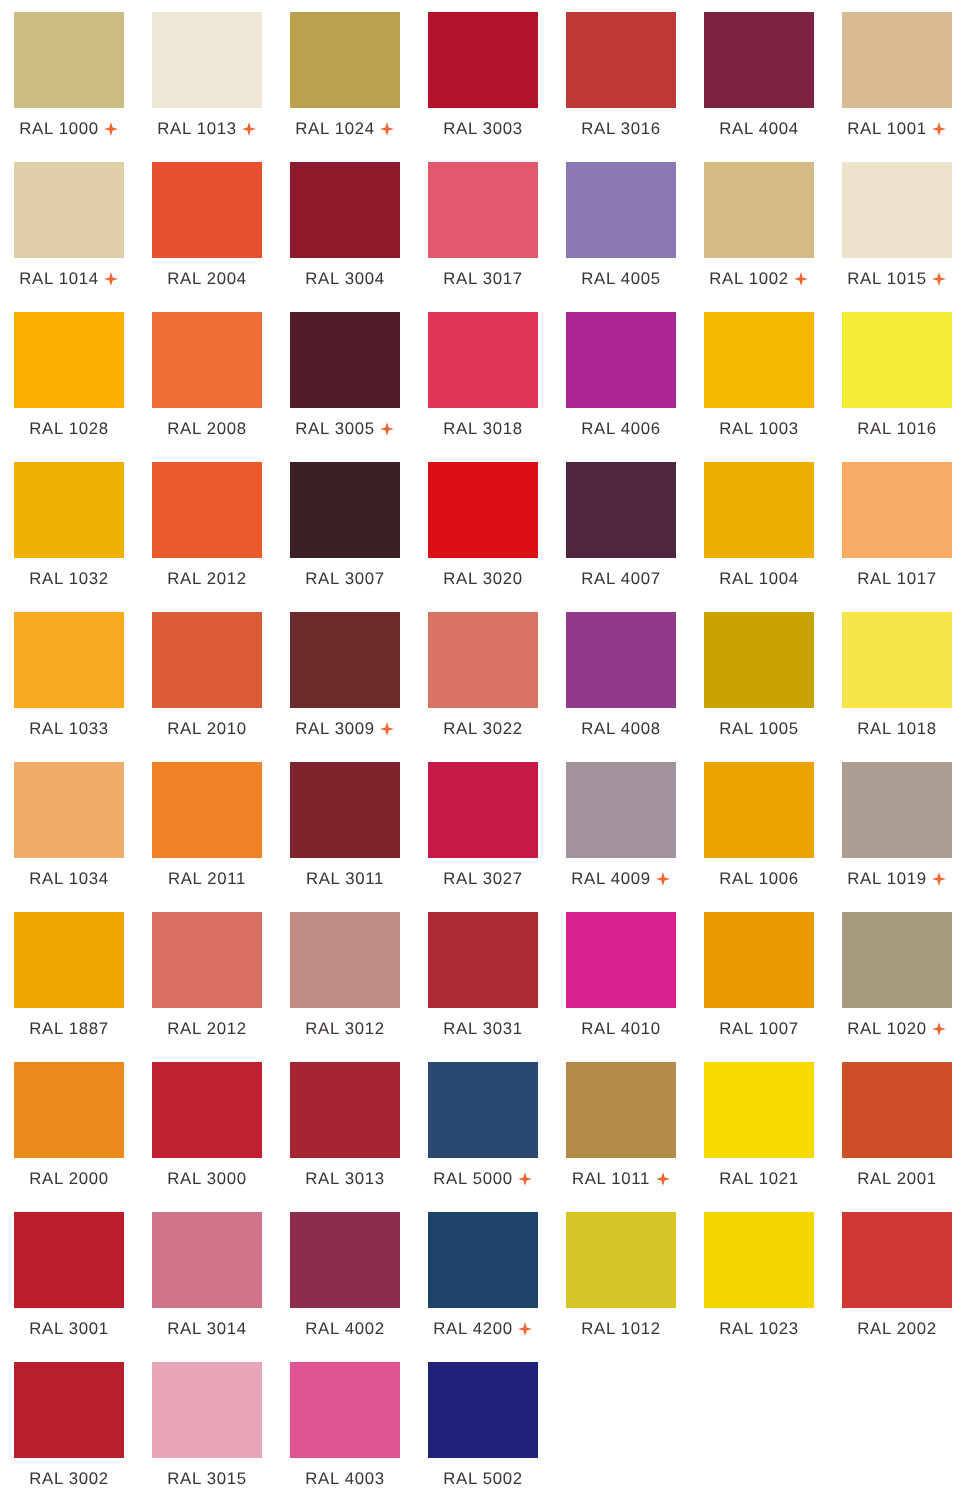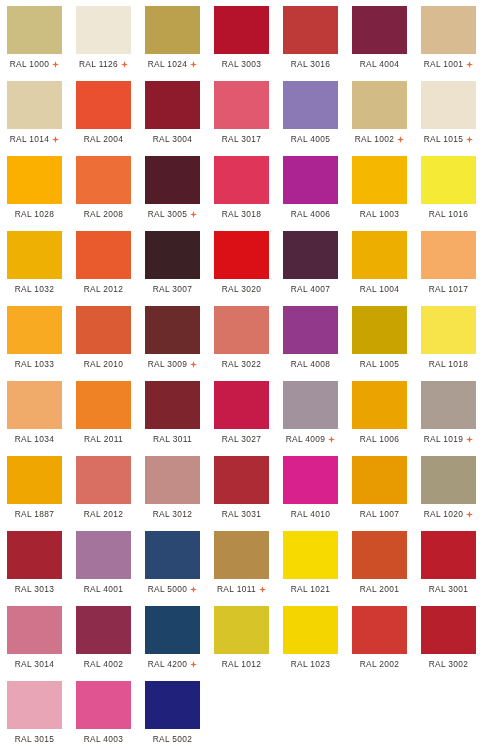--- a/index.html
+++ b/index.html
@@ -69,21 +69,21 @@
         <span class="star">
           <svg viewBox="0 0 10 10" width="7" height="7">
             <path d="M5 0 L6.15 3.85 L10 5 L6.15 6.15 L5 10 L3.85 6.15 L0 5 L3.85 3.85 Z" fill="#ef6430"></path>
           </svg>
         </span>
       </div>
     </div>
     <div class="cell">
       <div class="swatch" style="background: rgb(238, 231, 214);"></div>
       <div class="caption">
-        <span class="label">RAL 1126</span>
+        <span class="label">RAL 1013</span>
         <span class="star">
           <svg viewBox="0 0 10 10" width="7" height="7">
             <path d="M5 0 L6.15 3.85 L10 5 L6.15 6.15 L5 10 L3.85 6.15 L0 5 L3.85 3.85 Z" fill="#ef6430"></path>
           </svg>
         </span>
       </div>
     </div>
     <div class="cell">
       <div class="swatch" style="background: rgb(187, 161, 78);"></div>
       <div class="caption">
@@ -410,29 +410,35 @@
       <div class="caption">
         <span class="label">RAL 1020</span>
         <span class="star">
           <svg viewBox="0 0 10 10" width="7" height="7">
             <path d="M5 0 L6.15 3.85 L10 5 L6.15 6.15 L5 10 L3.85 6.15 L0 5 L3.85 3.85 Z" fill="#ef6430"></path>
           </svg>
         </span>
       </div>
     </div>
     <div class="cell">
+      <div class="swatch" style="background: rgb(236, 139, 28);"></div>
+      <div class="caption">
+        <span class="label">RAL 2000</span>
+      </div>
+    </div>
+    <div class="cell">
+      <div class="swatch" style="background: rgb(192, 32, 47);"></div>
+      <div class="caption">
+        <span class="label">RAL 3000</span>
+      </div>
+    </div>
+    <div class="cell">
       <div class="swatch" style="background: rgb(166, 36, 49);"></div>
       <div class="caption">
         <span class="label">RAL 3013</span>
-      </div>
-    </div>
-    <div class="cell">
-      <div class="swatch" style="background: rgb(165, 116, 156);"></div>
-      <div class="caption">
-        <span class="label">RAL 4001</span>
       </div>
     </div>
     <div class="cell">
       <div class="swatch" style="background: rgb(43, 72, 115);"></div>
       <div class="caption">
         <span class="label">RAL 5000</span>
         <span class="star">
           <svg viewBox="0 0 10 10" width="7" height="7">
             <path d="M5 0 L6.15 3.85 L10 5 L6.15 6.15 L5 10 L3.85 6.15 L0 5 L3.85 3.85 Z" fill="#ef6430"></path>
           </svg>

